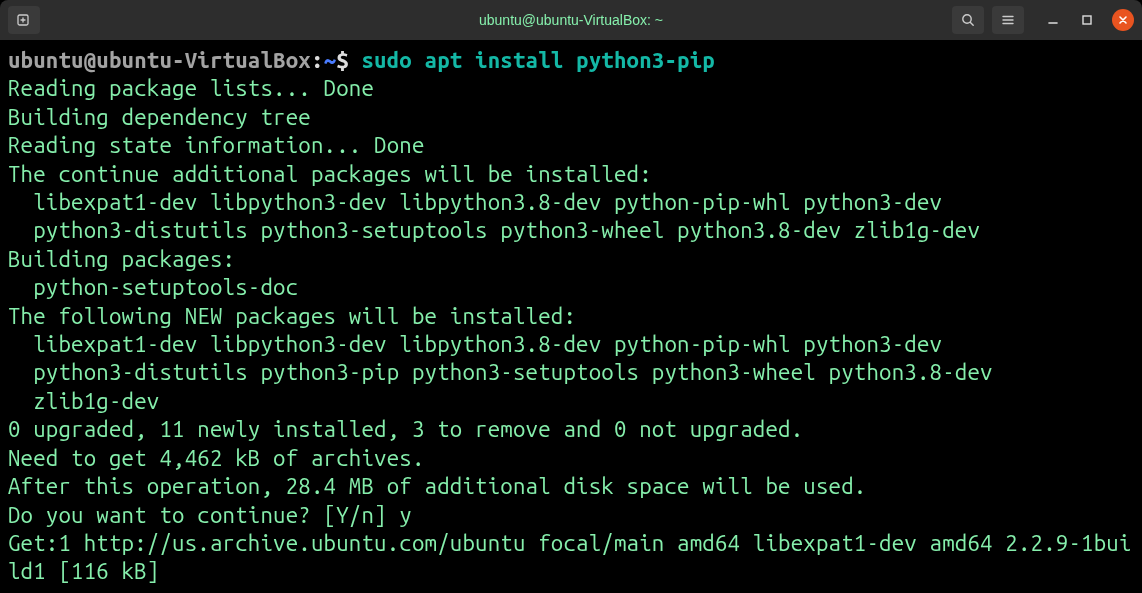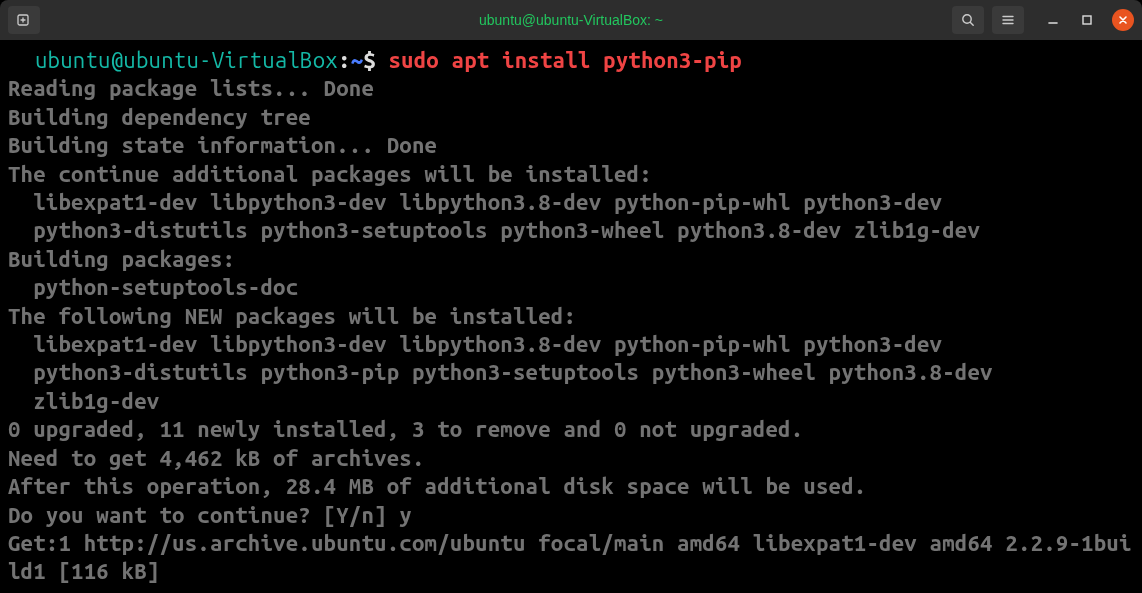--- a/index.html
+++ b/index.html
@@ -48,21 +48,21 @@
     }
     .titlebar-button.square {
       background: #3a3a3a;
     }
     .titlebar-title {
       position: absolute;
       left: 50%;
       transform: translateX(-50%);
       font-size: 14px;
       font-weight: 500;
-      color: #22c55e;
+      color: #86efac;
     }
     .titlebar-right {
       display: flex;
       align-items: center;
       gap: 8px;
       margin-left: auto;
     }
     .window-controls {
       display: flex;
       align-items: center;
@@ -92,37 +92,36 @@
       font-family: 'Ubuntu Mono', 'DejaVu Sans Mono', 'Liberation Mono', monospace;
       font-size: 22.2px;
       line-height: 1.28;
       white-space: pre-wrap;
       word-break: break-all;
       color: #00ff00;
       font-weight: bold;
       letter-spacing: 0.2px;
     }
     .term-user {
-      color: #14b8a6;
-      font-weight: normal;
-      margin-left: 27px;
+      color: #a3a3a3;
+      font-weight: bold;
     }
     .term-path {
       color: #4a7cff;
       font-weight: bold;
     }
     .term-dollar {
       color: #ddd;
     }
     .term-cmd {
-      color: #ef4444;
+      color: #14b8a6;
     }
     .term-out {
-      color: #737373;
-      font-weight: bold;
+      color: #86efac;
+      font-weight: normal;
     }
     svg {
       display: block;
     }
   </style>
 </head>
 <body>
 
 <div class="window">
   <div class="titlebar">
@@ -162,21 +161,21 @@
           <svg width="12" height="12" viewBox="0 0 12 12">
             <path d="M3 3l6 6M9 3l-6 6" stroke="#fff" stroke-width="1.6" stroke-linecap="round"></path>
           </svg>
         </div>
       </div>
     </div>
   </div>
   <div class="terminal"><span class="term-user">ubuntu@ubuntu-VirtualBox</span><span class="term-dollar">:</span><span class="term-path">~</span><span class="term-dollar">$ </span><span class="term-cmd">sudo apt install python3-pip</span>
 <span class="term-out">Reading package lists... Done</span>
 <span class="term-out">Building dependency tree</span>
-<span class="term-out">Building state information... Done</span>
+<span class="term-out">Reading state information... Done</span>
 <span class="term-out">The continue additional packages will be installed:</span>
 <span class="term-out">  libexpat1-dev libpython3-dev libpython3.8-dev python-pip-whl python3-dev</span>
 <span class="term-out">  python3-distutils python3-setuptools python3-wheel python3.8-dev zlib1g-dev</span>
 <span class="term-out">Building packages:</span>
 <span class="term-out">  python-setuptools-doc</span>
 <span class="term-out">The following NEW packages will be installed:</span>
 <span class="term-out">  libexpat1-dev libpython3-dev libpython3.8-dev python-pip-whl python3-dev</span>
 <span class="term-out">  python3-distutils python3-pip python3-setuptools python3-wheel python3.8-dev</span>
 <span class="term-out">  zlib1g-dev</span>
 <span class="term-out">0 upgraded, 11 newly installed, 3 to remove and 0 not upgraded.</span>

